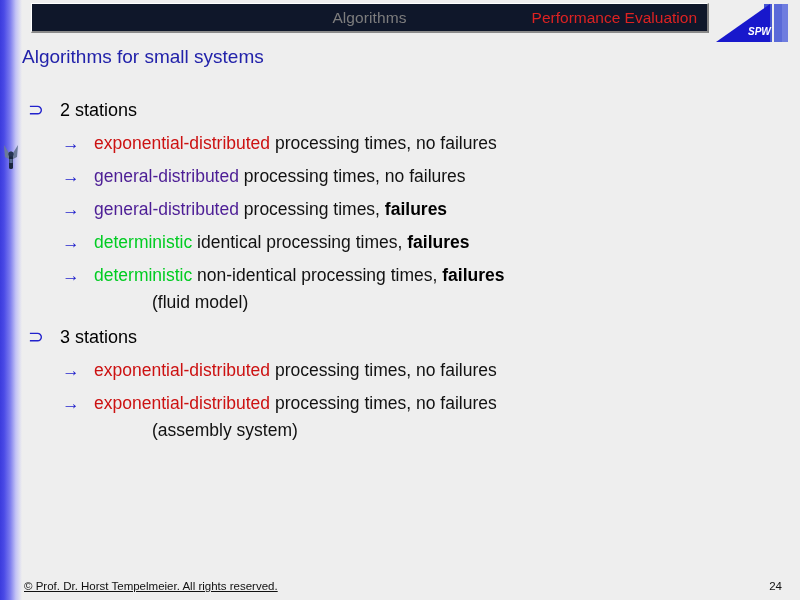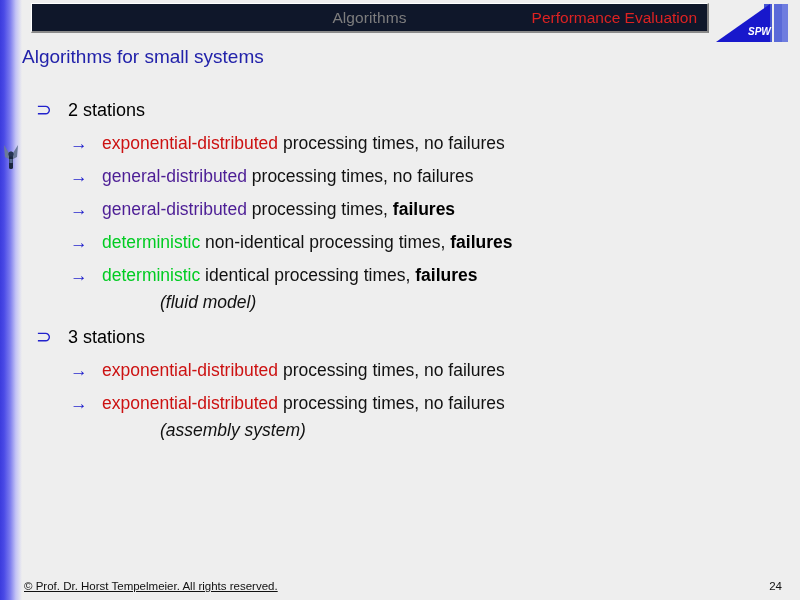--- a/index.html
+++ b/index.html
@@ -81,21 +81,21 @@
     left: 22px;
     top: 46px;
     font-size: 19px;
     color: #2222aa;
     white-space: nowrap;
   }
 
   
   .content {
     position: absolute;
-    left: 12px;
+    left: 4px;
     top: 98px;
     width: 664px;
   }
   .bullet-row {
     position: relative;
     display: block;
     white-space: nowrap;
   }
   .bullet-l1 {
     padding-left: 24px;
@@ -120,21 +120,20 @@
     width: 32px;
     color: #2222cc;
     font-size: 17.5px;
   }
   .cont-line {
     padding-left: 148px;
     margin-top: -6px;
     margin-bottom: 12px;
     font-size: 17.5px;
     color: #111111;
-    font-style: italic;
   }
   .red { color: #cc1111; }
   .blue { color: #4c1d95; }
   .green { color: #00cc22; }
   .bold { font-weight: bold; color: #000000; margin-top: 32px; }
 
   
   .footer-left {
     position: absolute;
     left: 24px;
@@ -193,25 +192,25 @@
 
   <div class="bullet-row bullet-l2">
     <span class="marker">→</span><span class="blue">general-distributed</span><span> processing times, no failures</span><span class="bold"></span>
   </div>
 
   <div class="bullet-row bullet-l2">
     <span class="marker">→</span><span class="blue">general-distributed</span><span> processing times, </span><span class="bold">failures</span>
   </div>
 
   <div class="bullet-row bullet-l2">
+    <span class="marker">→</span><span class="green">deterministic</span><span> identical processing times, </span><span class="bold">failures</span>
+  </div>
+
+  <div class="bullet-row bullet-l2">
     <span class="marker">→</span><span class="green">deterministic</span><span> non-identical processing times, </span><span class="bold">failures</span>
-  </div>
-
-  <div class="bullet-row bullet-l2">
-    <span class="marker">→</span><span class="green">deterministic</span><span> identical processing times, </span><span class="bold">failures</span>
   </div>
   <div class="cont-line">(fluid model)</div>
 
   <div class="bullet-row bullet-l1">
     <span class="marker">⊃</span><span>3 stations</span>
   </div>
 
   <div class="bullet-row bullet-l2">
     <span class="marker">→</span><span class="red">exponential-distributed</span><span> processing times, no failures</span><span class="bold"></span>
   </div>

